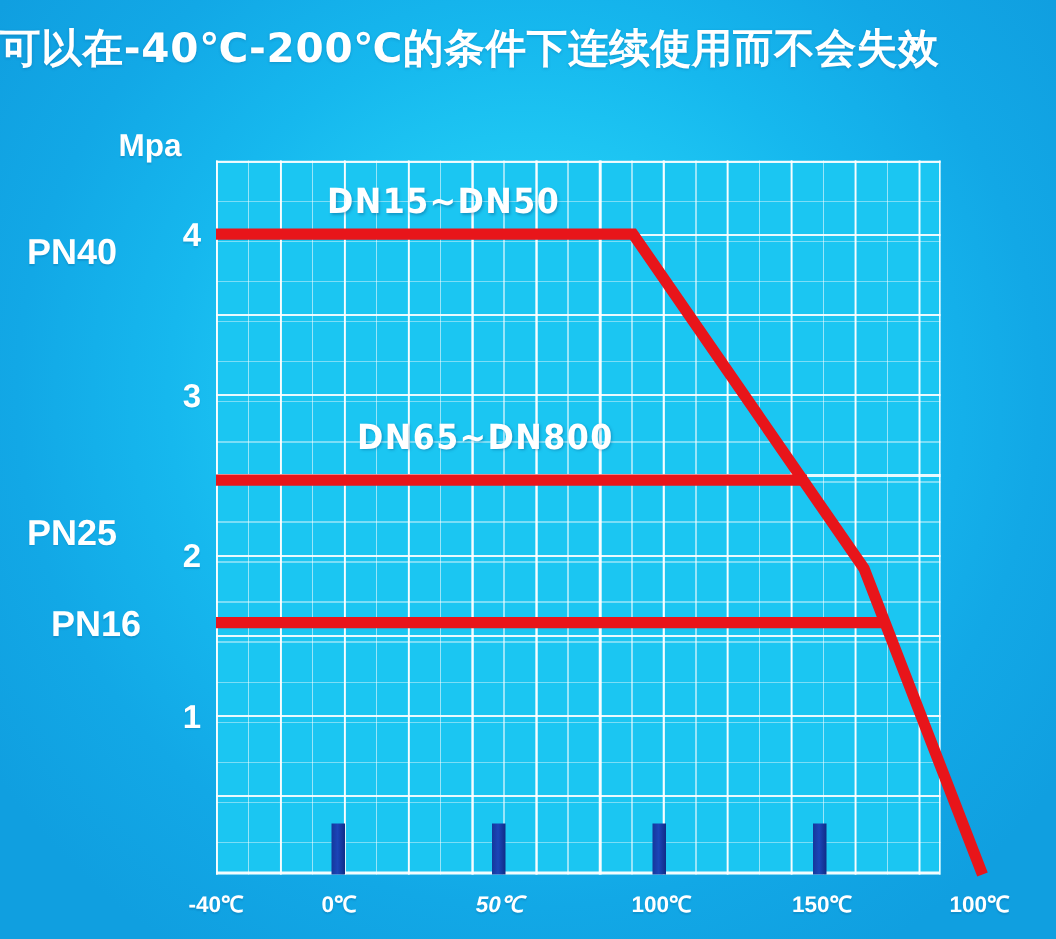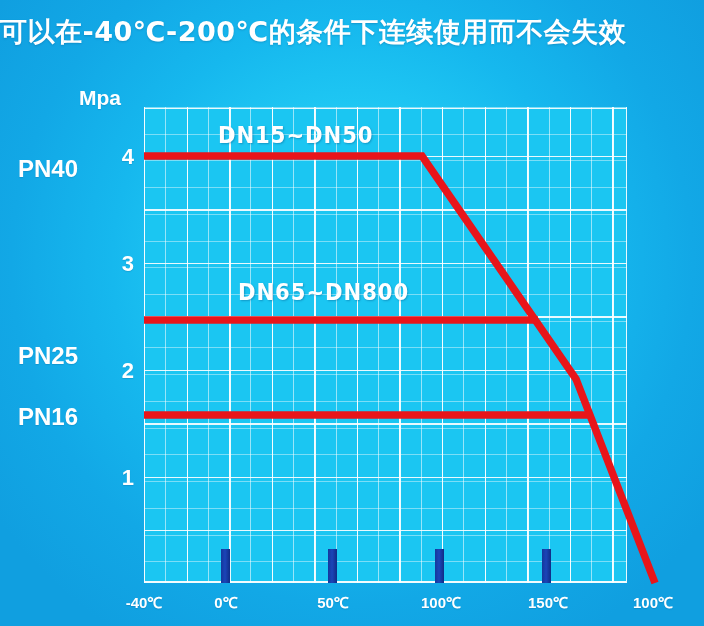--- a/index.html
+++ b/index.html
@@ -147,25 +147,25 @@
 
   <div class="axis-label" id="unit-label">Mpa</div>
 
   <div class="axis-label ytick" style="left:100px; top:144px;">4</div>
   <div class="axis-label ytick" style="left:100px; top:251px;">3</div>
   <div class="axis-label ytick" style="left:100px; top:358px;">2</div>
   <div class="axis-label ytick" style="left:100px; top:465px;">1</div>
 
   <div class="axis-label pn-label" style="top:155px;">PN40</div>
   <div class="axis-label pn-label" style="top:306px;margin-top:36px;">PN25</div>
-  <div class="axis-label pn-label" style="top:403px;">PN16</div>
+  <div class="axis-label pn-label" style="top:403px;text-align:center;">PN16</div>
 
   <div class="axis-label xtick" style="left:99px;  top:592px;">-40℃</div>
   <div class="axis-label xtick" style="left:181px; top:592px;">0℃</div>
-  <div class="axis-label xtick" style="left:288px; top:592px;">50℃</div>
+  <div class="axis-label xtick" style="left:288px; top:592px;font-style:italic;">50℃</div>
   <div class="axis-label xtick" style="left:396px; top:592px;">100℃</div>
   <div class="axis-label xtick" style="left:503px; top:592px;">150℃</div>
   <div class="axis-label xtick" style="left:608px; top:592px;">100℃</div>
 
   <div id="plot">
 
     <div id="grid-minor"></div>
     <div id="grid-major"></div>
     <div id="plot-border"></div>
 

